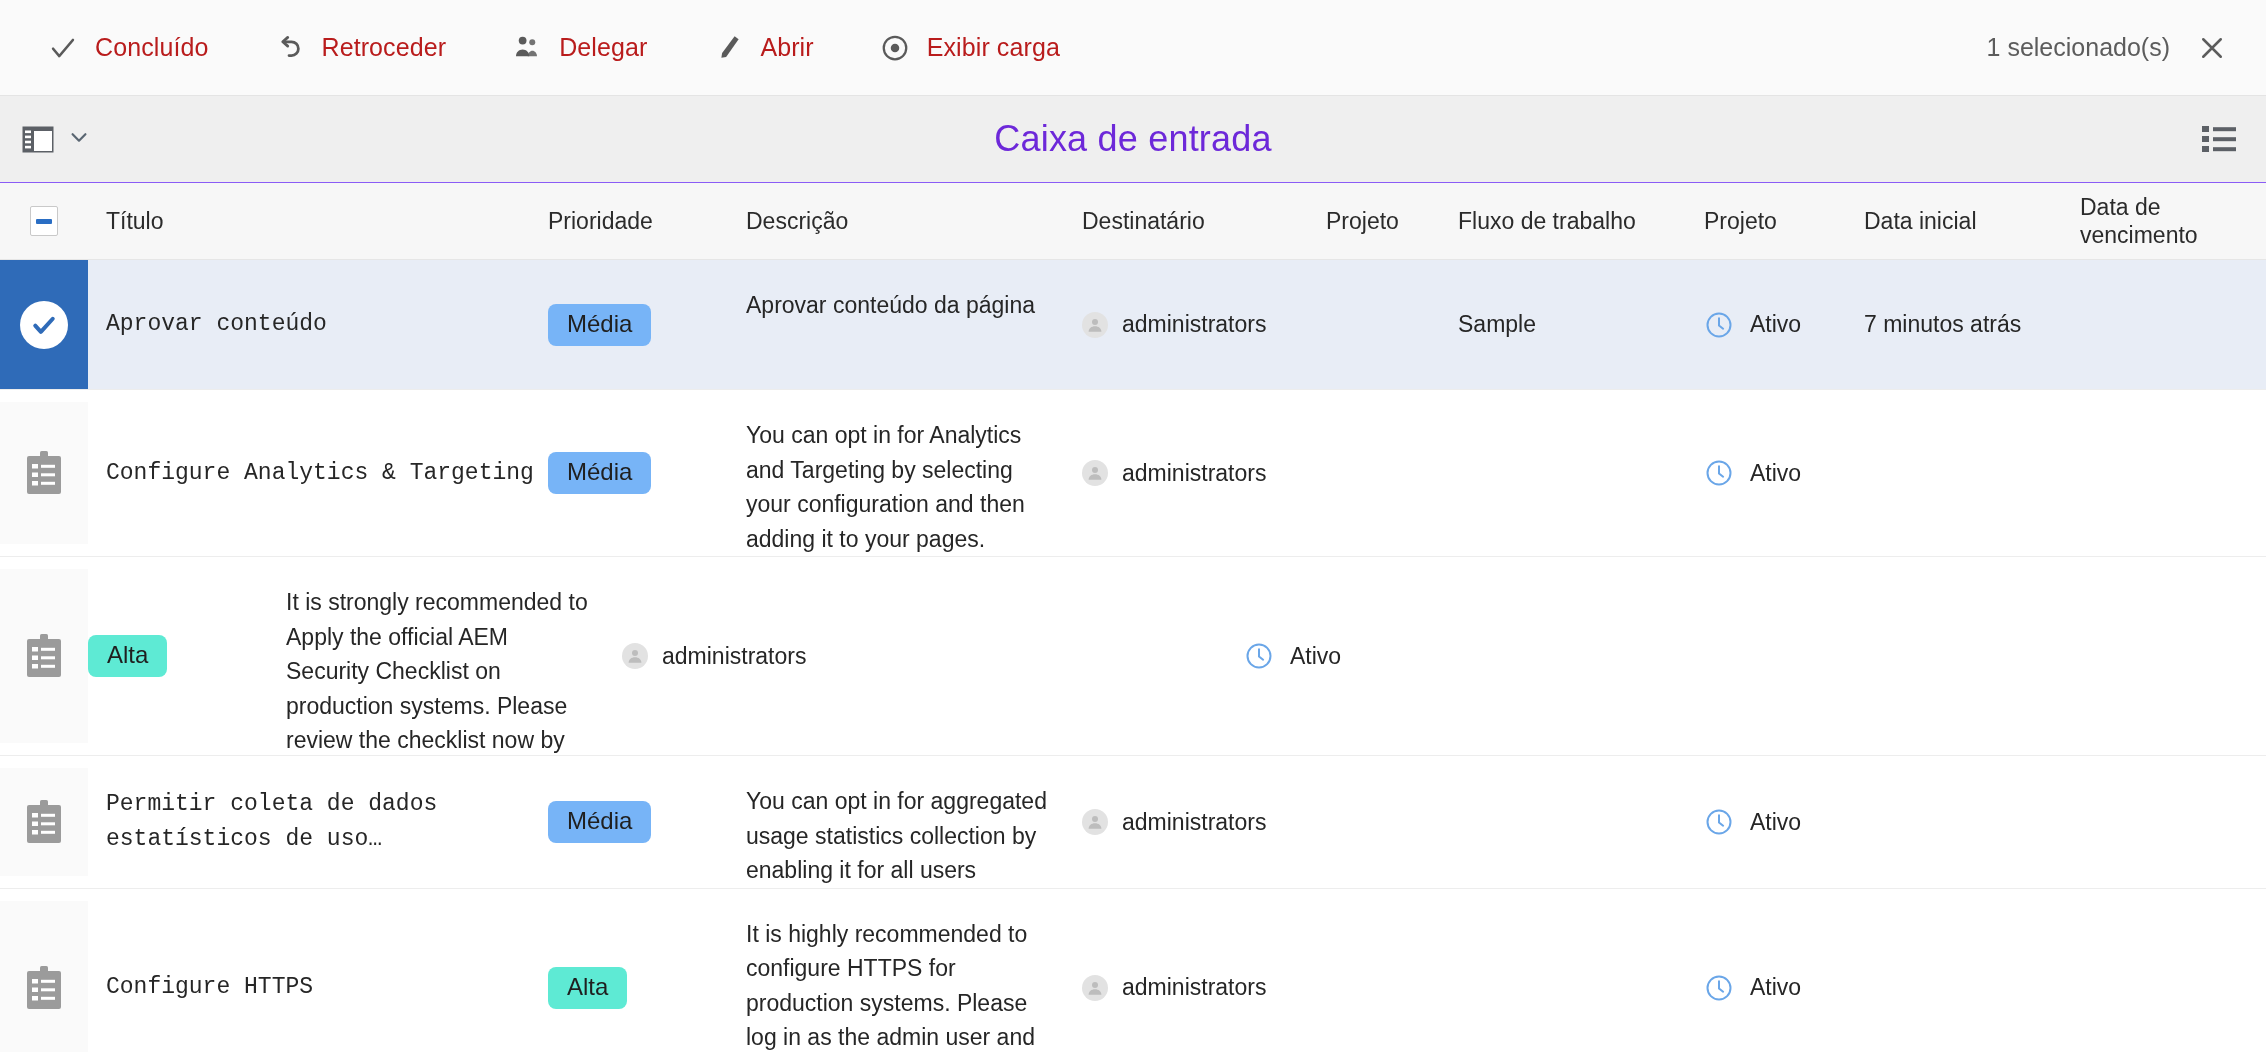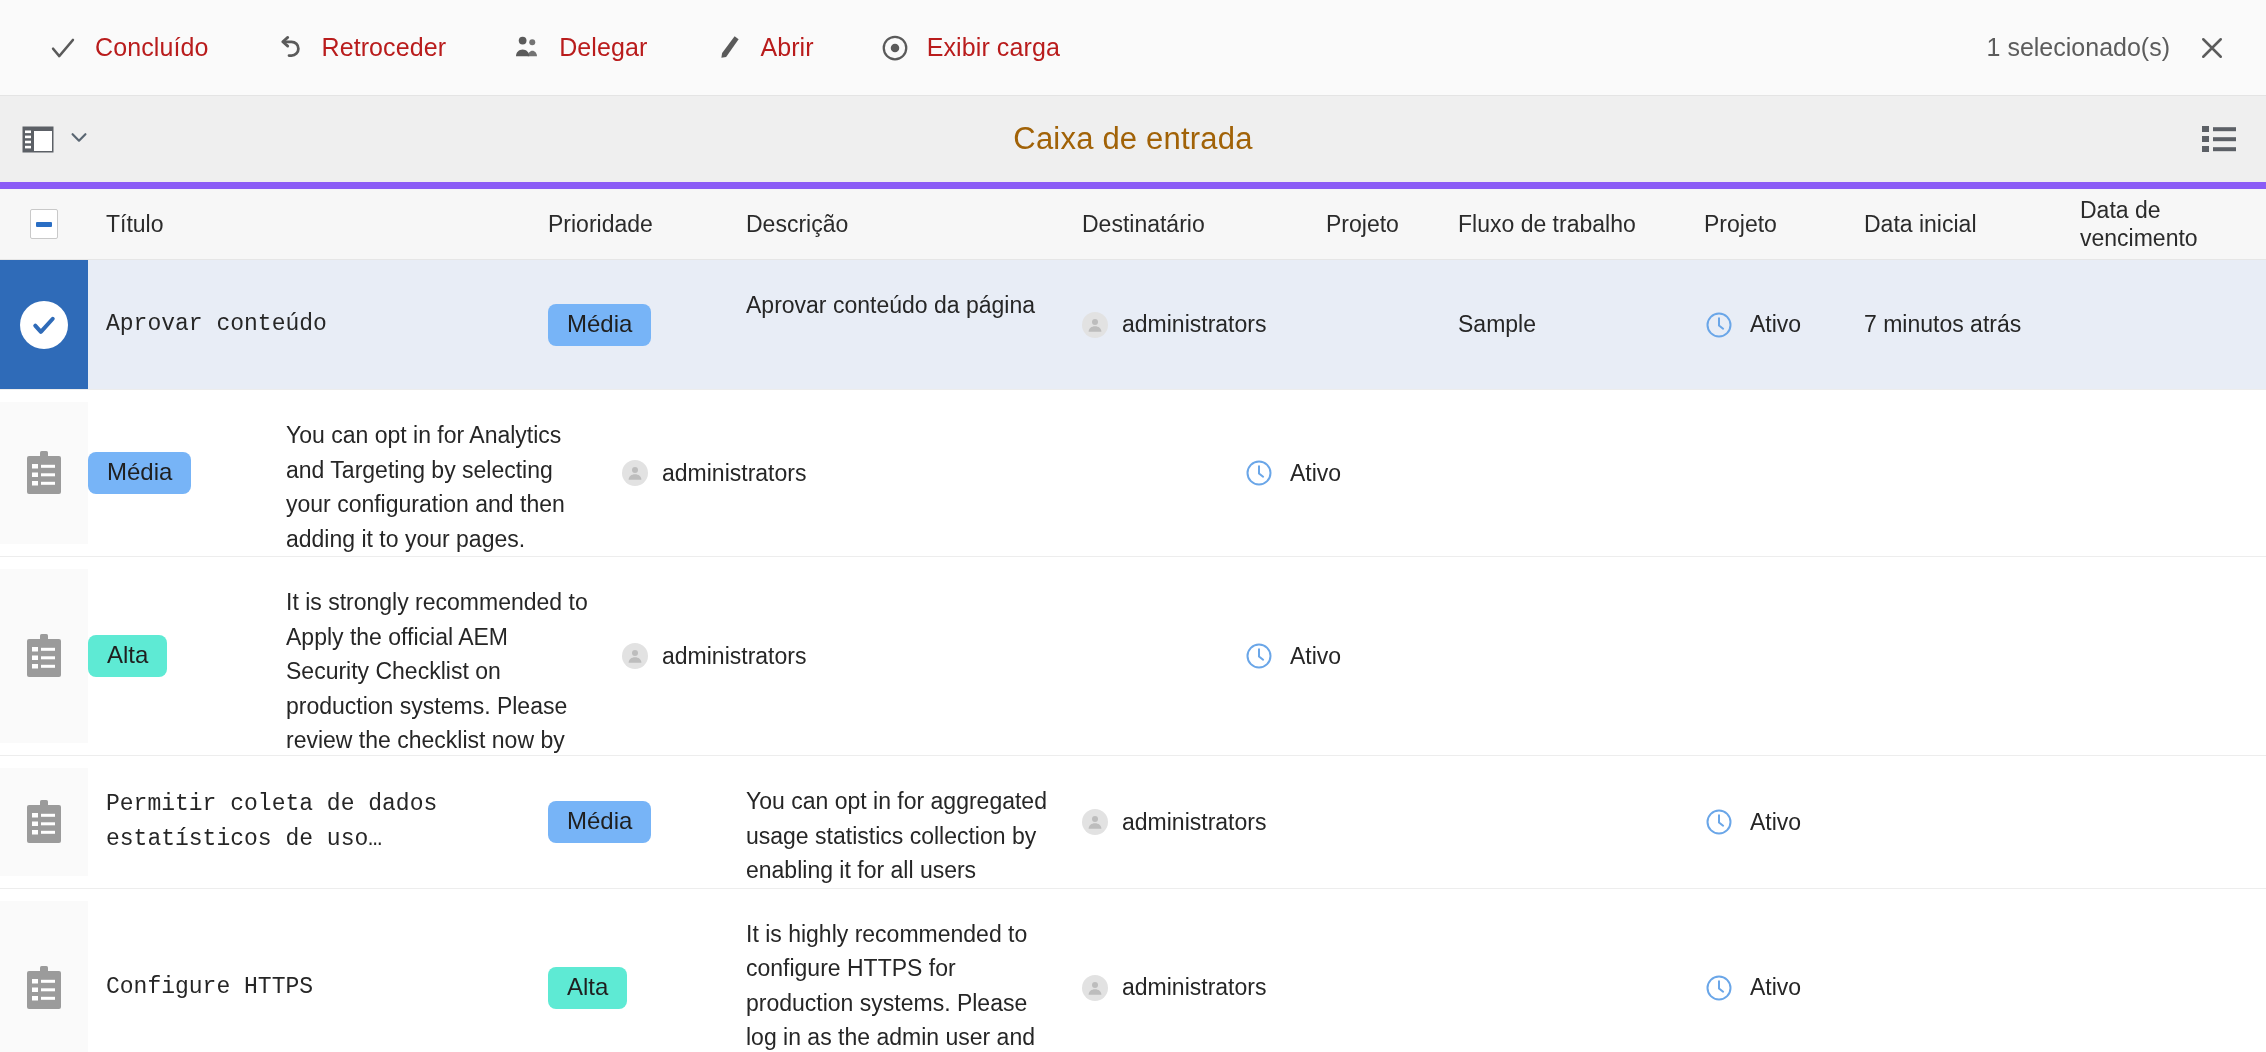--- a/index.html
+++ b/index.html
@@ -67,36 +67,36 @@
   }
   .rail-toggle {
     display: flex; align-items: center; gap: 14px; cursor: pointer;
   }
   .panel-icon { width: 32px; height: 27px; display:block; }
   .chevron { width: 22px; height: 22px; color: #5a6672; }
   .page-title {
     position: absolute;
     left: 0; right: 0;
     text-align: center;
-    font-size: 31px;
-    color: #a16207;
+    font-size: 36px;
+    color: #6d28d9;
     pointer-events: none;
     letter-spacing: .2px;
   }
   .list-toggle { margin-left: auto; cursor: pointer; display:flex; }
 
   
   .table-wrap { background: #fff; }
   .thead {
     display: flex;
     align-items: center;
     height: 78px;
     background: #f7f7f7;
     border-bottom: 1px solid #e6e6e6;
-    border-top: 7px solid #8b5cf6;
+    border-top: 1px solid #8b5cf6;
   }
   .th {
     font-size: 23px;
     color: #2b2b2b;
     font-weight: 400;
     padding-right: 12px;
     line-height: 1.22;
   }
   .hdr-check {
     width: 88px; flex: none;
@@ -354,20 +354,21 @@
               <path d="M5 5h30a2 2 0 0 1 2 2v34a2 2 0 0 1-2 2H5a2 2 0 0 1-2-2V7a2 2 0 0 1 2-2z"></path>
               <rect x="8" y="13" width="6" height="4.5" fill="#ffffff"></rect>
               <rect x="17" y="13.8" width="14" height="3" fill="#ffffff"></rect>
               <rect x="8" y="21.5" width="6" height="4.5" fill="#ffffff"></rect>
               <rect x="17" y="22.3" width="14" height="3" fill="#ffffff"></rect>
               <rect x="8" y="30" width="6" height="4.5" fill="#ffffff"></rect>
               <rect x="17" y="30.8" width="14" height="3" fill="#ffffff"></rect>
             </svg>
           </span>
         </div>
+        <div class="cell c-title">Configure Analytics &amp; Targeting</div>
         <div class="cell c-prio">
           <span class="badge media">Média</span>
         </div>
         <div class="cell c-desc">
           <span class="desc-text">You can opt in for Analytics and Targeting by selecting your configuration and then adding it to your pages.</span>
         </div>
         <div class="cell c-dest">
           <span class="assignee">
             <span class="avatar">
               <svg width="18" height="18" viewBox="0 0 24 24" fill="#bdbdbd">

